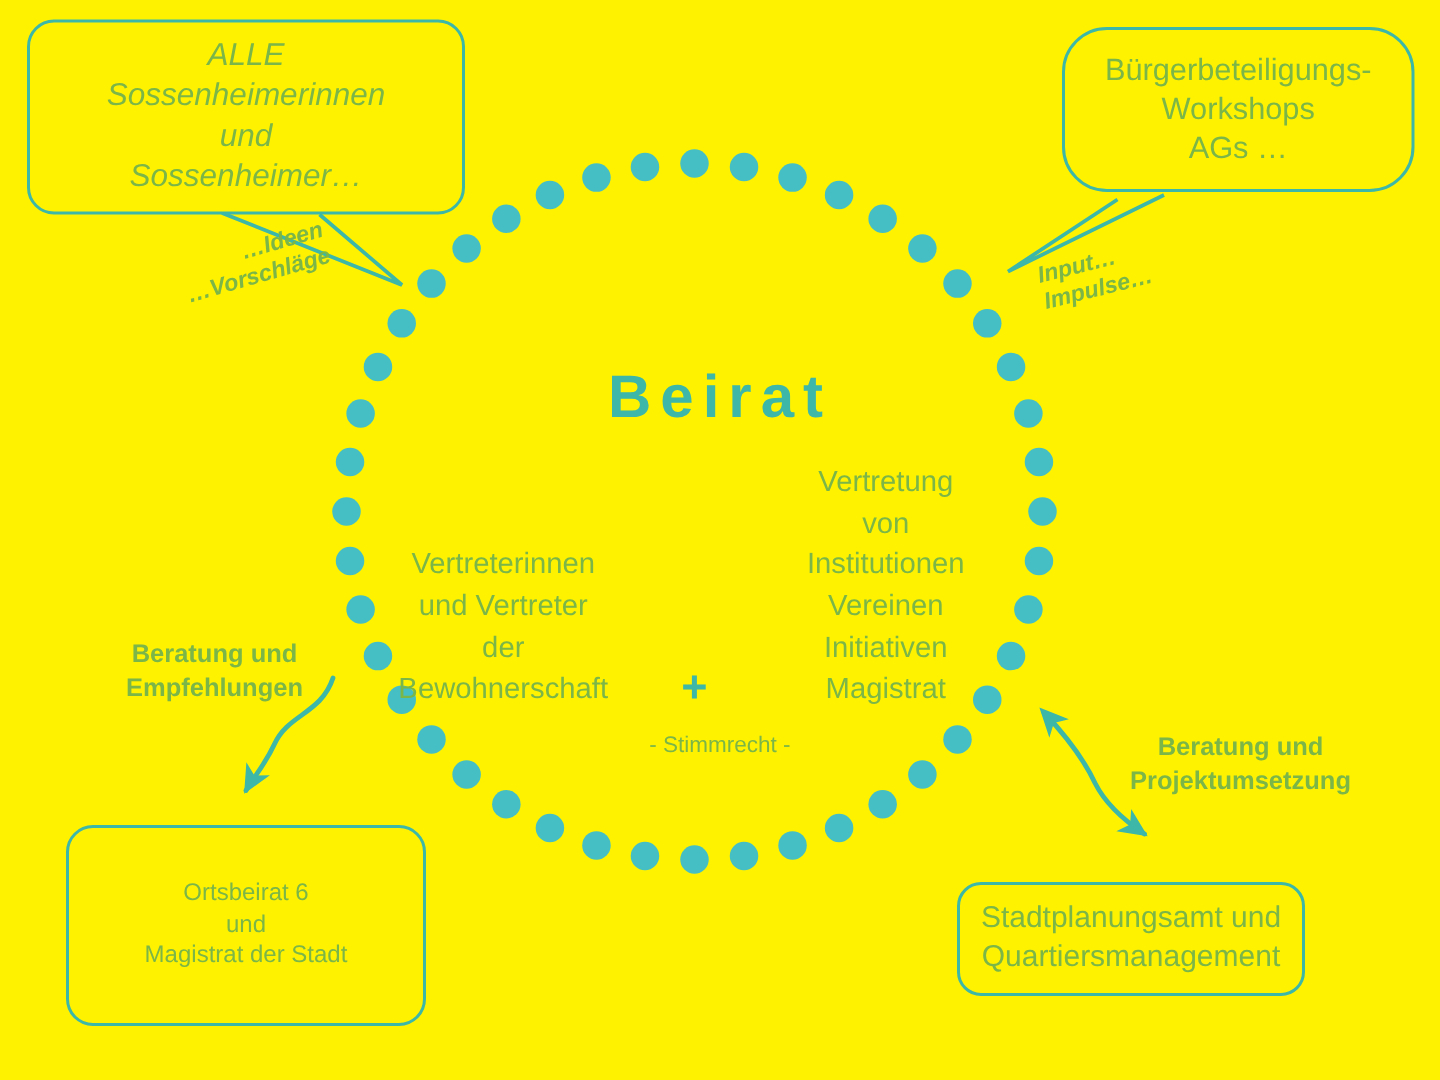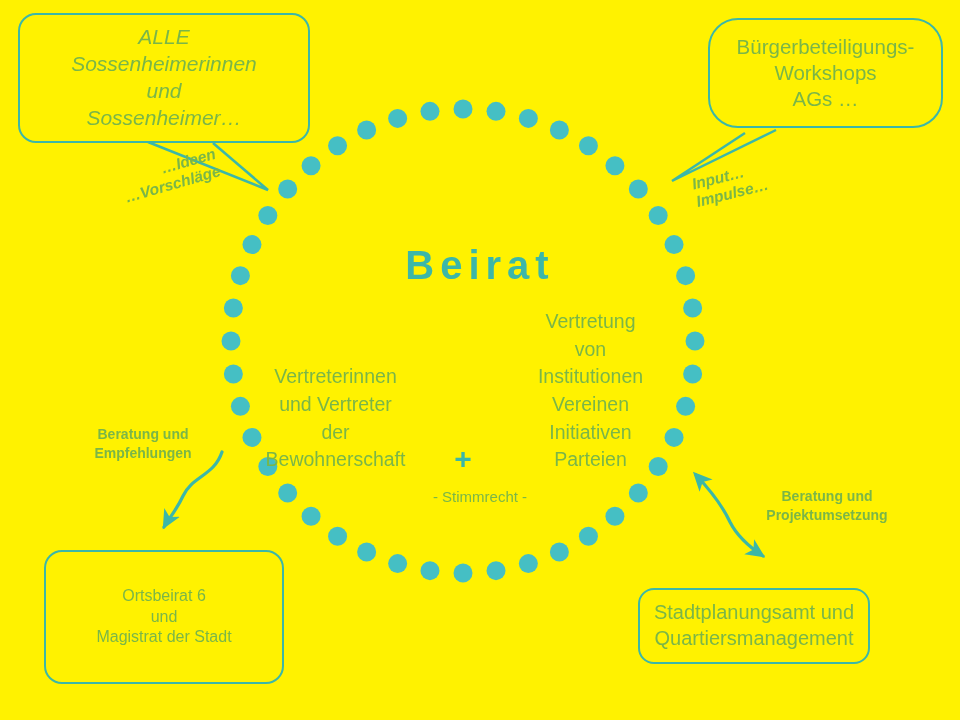--- a/index.html
+++ b/index.html
@@ -96,21 +96,21 @@
     transform: rotate(-14deg);
     transform-origin: left top;
     text-align: left;
   }
 
   
   .annot-bold {
     position: absolute;
     color: #7AB648;
     font-weight: 700;
-    font-size: 14px;
+    font-size: 17px;
     line-height: 1.35;
     text-align: center;
     white-space: nowrap;
   }
   #annot-beratung-empfehlungen { left: 78px;  top: 425px; width: 130px; }
   #annot-beratung-projekt      { left: 742px; top: 487px; width: 170px; }
 
   
   #title-beirat {
     position: absolute;
@@ -264,21 +264,21 @@
       <div>der</div>
       <div>Bewohnerschaft</div>
     </div>
     <div id="plus-sign">+</div>
     <div class="center-col">
       <div>Vertretung</div>
       <div>von</div>
       <div>Institutionen</div>
       <div>Vereinen</div>
       <div>Initiativen</div>
-      <div>Parteien</div>
+      <div>Magistrat</div>
     </div>
   </div>
 
   <div id="stimmrecht">- Stimmrecht -</div>
 
   <div class="annot-bold" id="annot-beratung-empfehlungen">
     <div>Beratung und</div>
     <div>Empfehlungen</div>
   </div>
 

